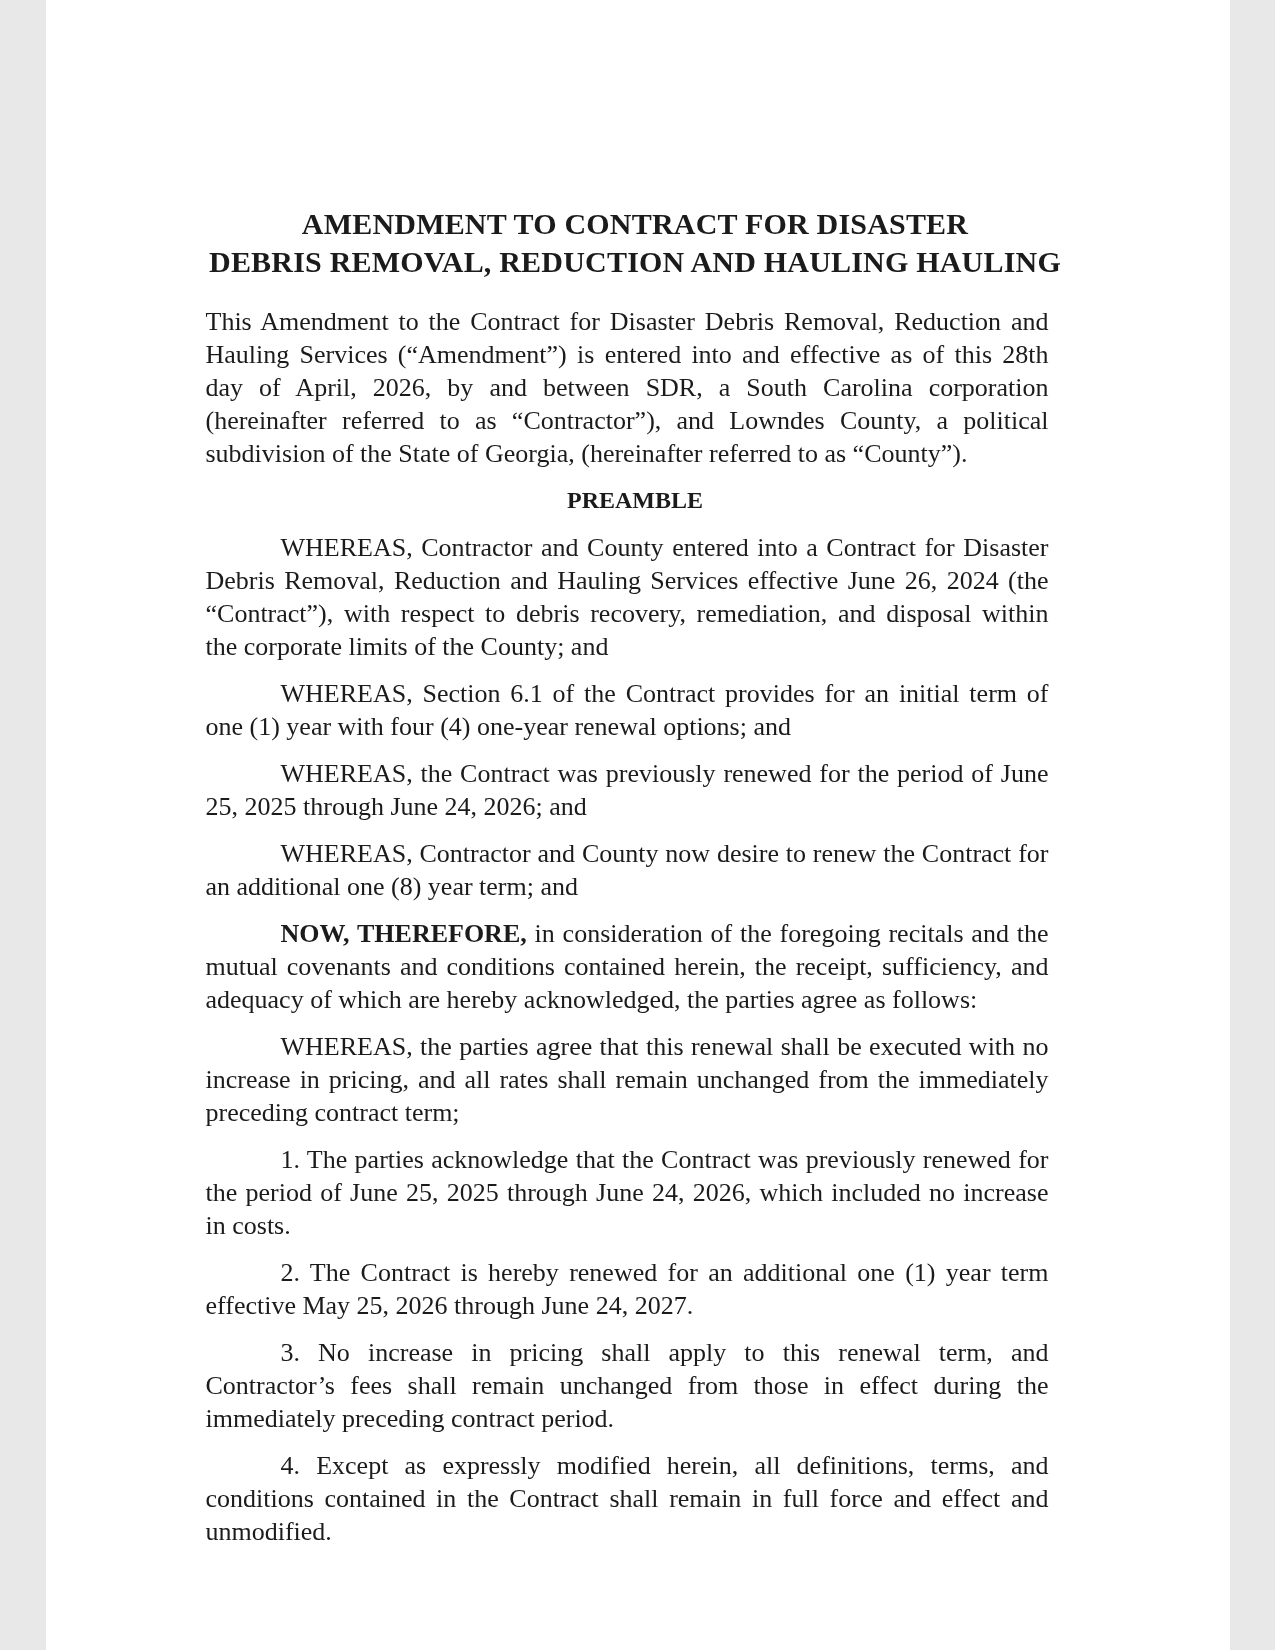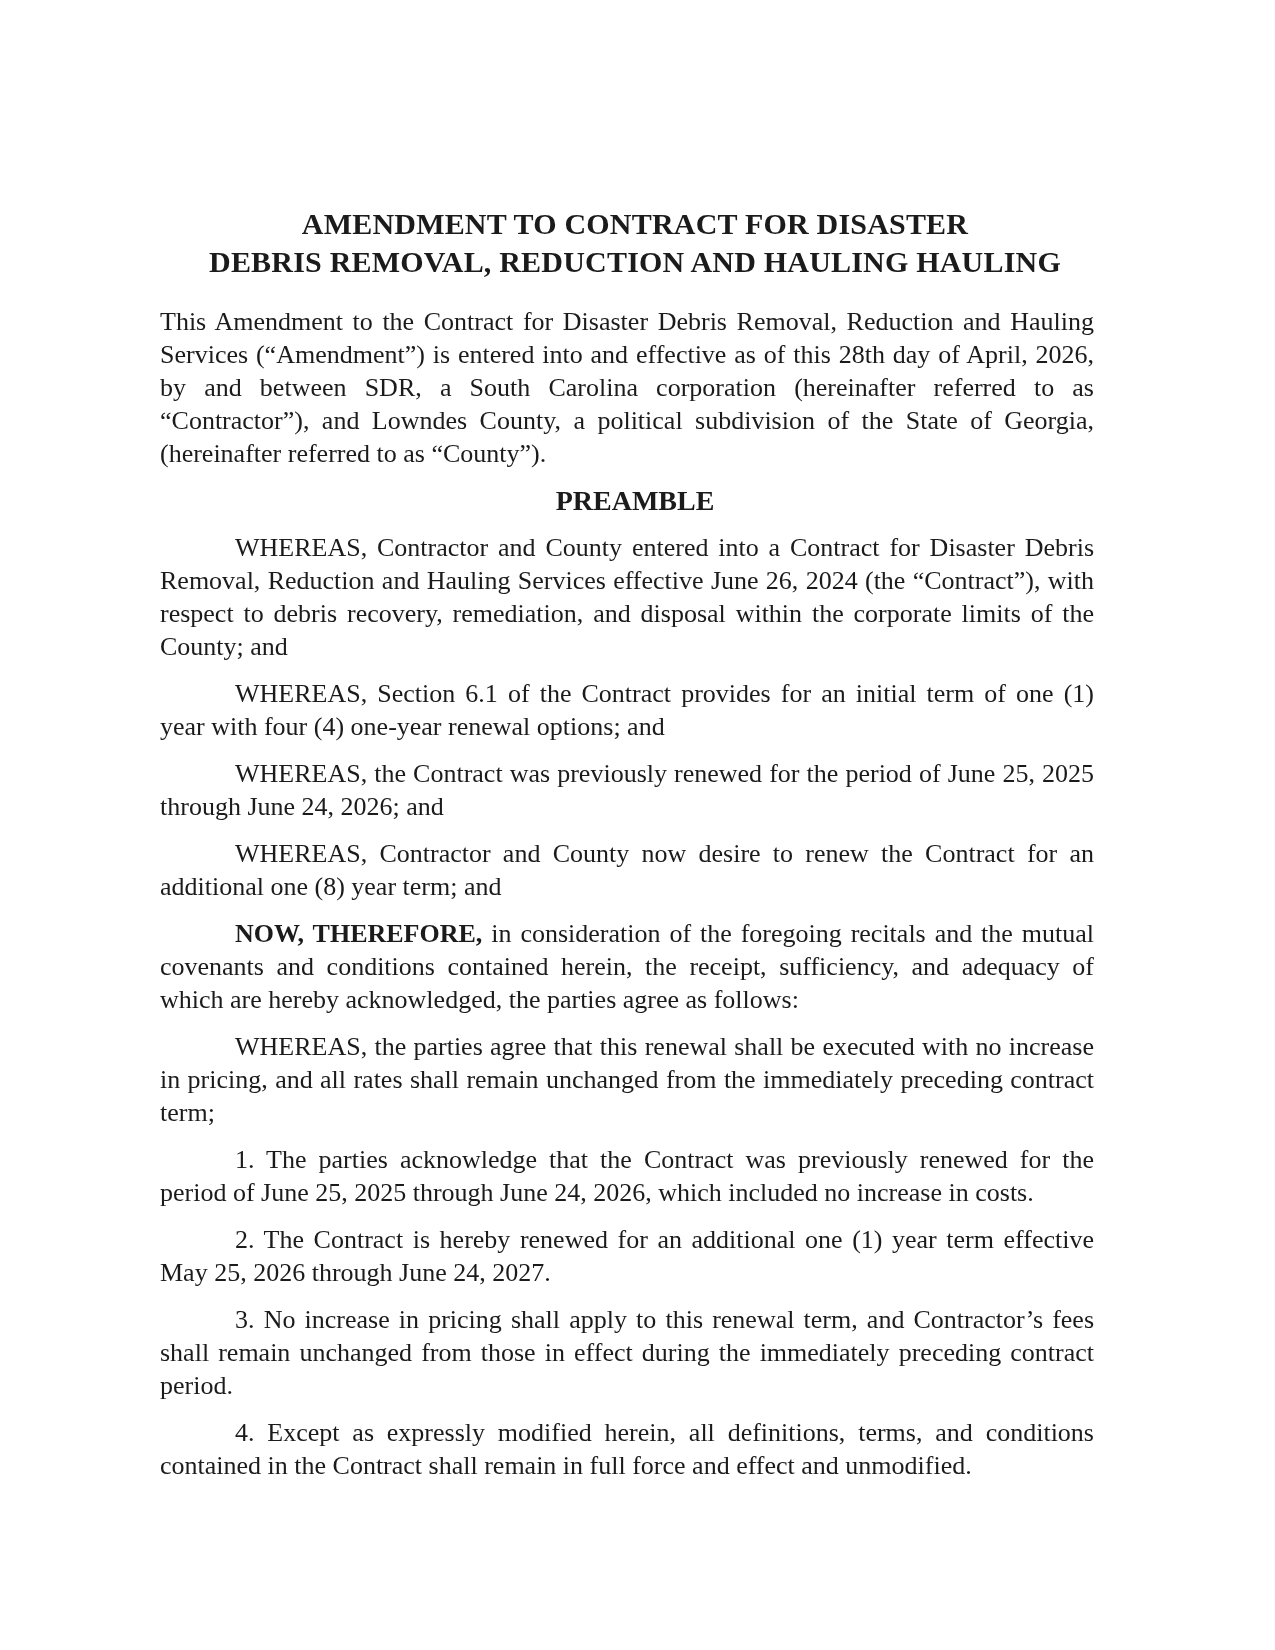--- a/index.html
+++ b/index.html
@@ -2,21 +2,21 @@
 <html><head>
 <meta charset="utf-8">
 <style>
   html, body {
     margin: 0;
     padding: 0;
     background: #e8e8e8;
   }
   .page {
     position: relative;
-    width: 1275px;
+    width: 1184px;
     height: 1650px;
     margin: 0 auto;
     background: #ffffff;
     color: #1b1b1b;
     font-family: "Liberation Serif", "DejaVu Serif", serif;
     box-sizing: border-box;
     padding: 205px 165px 0 160px;
     overflow: hidden;
   }
   .doc-title {
@@ -35,21 +35,21 @@
     font-size: 26px;
     line-height: 33px;
     text-align: justify;
   }
   .para.indent {
     text-indent: 75px;
   }
   .section-heading {
     margin: 0 0 14px 0;
     text-align: center;
-    font-size: 28px;
+    font-size: 24px;
     line-height: 33px;
     font-weight: bold;
   }
   .lead-bold {
     font-weight: bold;
   }
 </style>
 </head>
 <body>
 

